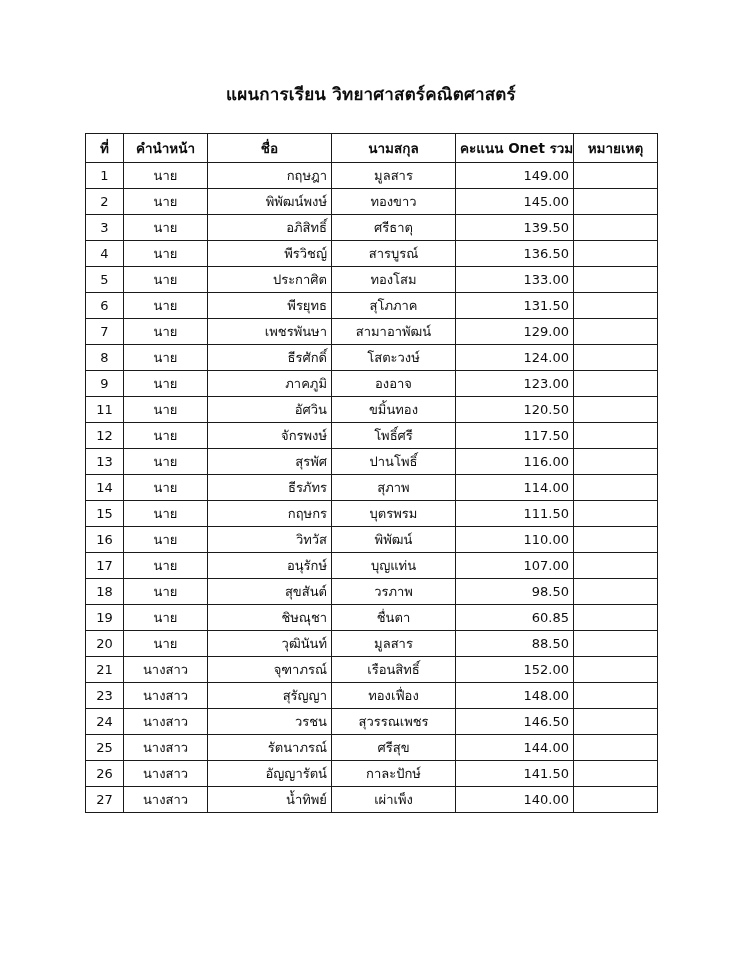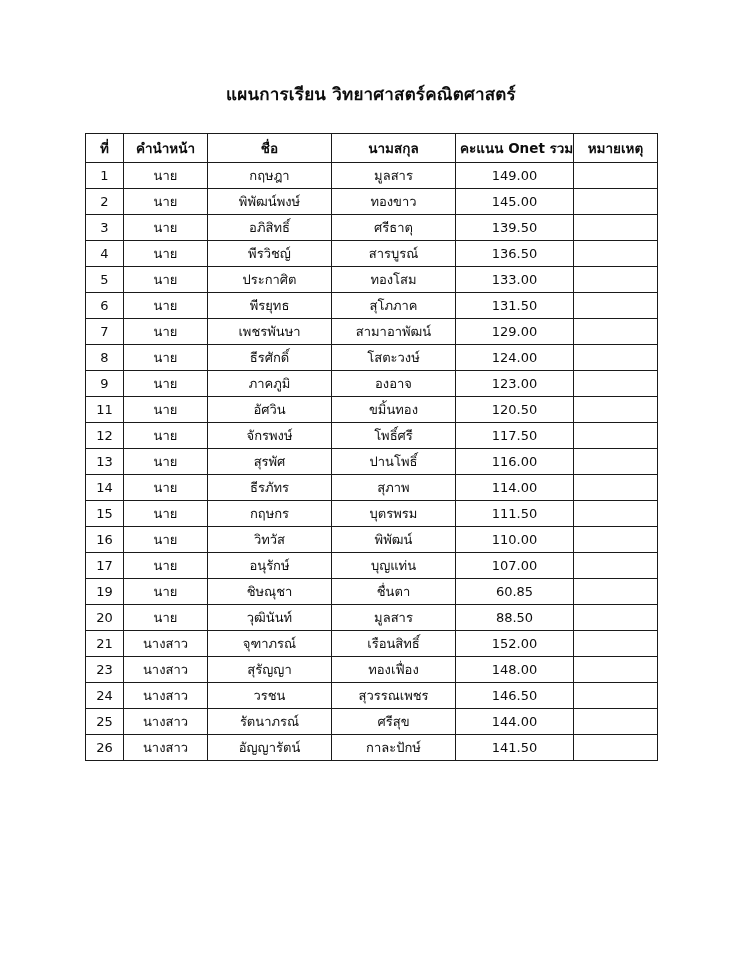--- a/index.html
+++ b/index.html
@@ -59,23 +59,23 @@
     overflow: hidden;
   }
   table.roster thead th {
     font-weight: bold;
     text-align: center;
     height: 28px;
     font-size: 13.5px;
   }
   td.col-no      { text-align: center; }
   td.col-prefix  { text-align: center; }
-  td.col-first   { text-align: center; padding-left: 12px; }
+  td.col-first   { text-align: right; padding-left: 12px; }
   td.col-last    { text-align: center; padding-left: 12px; }
-  td.col-score   { text-align: center; }
+  td.col-score   { text-align: right; }
   td.col-note    { text-align: center; }
 </style>
 </head>
 <body>
 
 <div class="page">
 
   <div class="doc-header">
     <div class="title-line">แผนการเรียน วิทยาศาสตร์คณิตศาสตร์</div>
   </div>
@@ -223,20 +223,28 @@
           </tr>
           <tr>
             <td class="col-no">17</td>
             <td class="col-prefix">นาย</td>
             <td class="col-first">อนุรักษ์</td>
             <td class="col-last">บุญแท่น</td>
             <td class="col-score">107.00</td>
             <td class="col-note"></td>
           </tr>
           <tr>
+            <td class="col-no">18</td>
+            <td class="col-prefix">นาย</td>
+            <td class="col-first">สุขสันต์</td>
+            <td class="col-last">วรภาพ</td>
+            <td class="col-score">98.50</td>
+            <td class="col-note"></td>
+          </tr>
+          <tr>
             <td class="col-no">19</td>
             <td class="col-prefix">นาย</td>
             <td class="col-first">ชิษณุชา</td>
             <td class="col-last">ชื่นตา</td>
             <td class="col-score">60.85</td>
             <td class="col-note"></td>
           </tr>
           <tr>
             <td class="col-no">20</td>
             <td class="col-prefix">นาย</td>
@@ -278,17 +286,25 @@
             <td class="col-note"></td>
           </tr>
           <tr>
             <td class="col-no">26</td>
             <td class="col-prefix">นางสาว</td>
             <td class="col-first">อัญญารัตน์</td>
             <td class="col-last">กาละปักษ์</td>
             <td class="col-score">141.50</td>
             <td class="col-note"></td>
           </tr>
+          <tr>
+            <td class="col-no">27</td>
+            <td class="col-prefix">นางสาว</td>
+            <td class="col-first">น้ำทิพย์</td>
+            <td class="col-last">เผ่าเพ็ง</td>
+            <td class="col-score">140.00</td>
+            <td class="col-note"></td>
+          </tr>
         </tbody>
     </table>
   </div>
 
 </div>
 
 </body></html>

